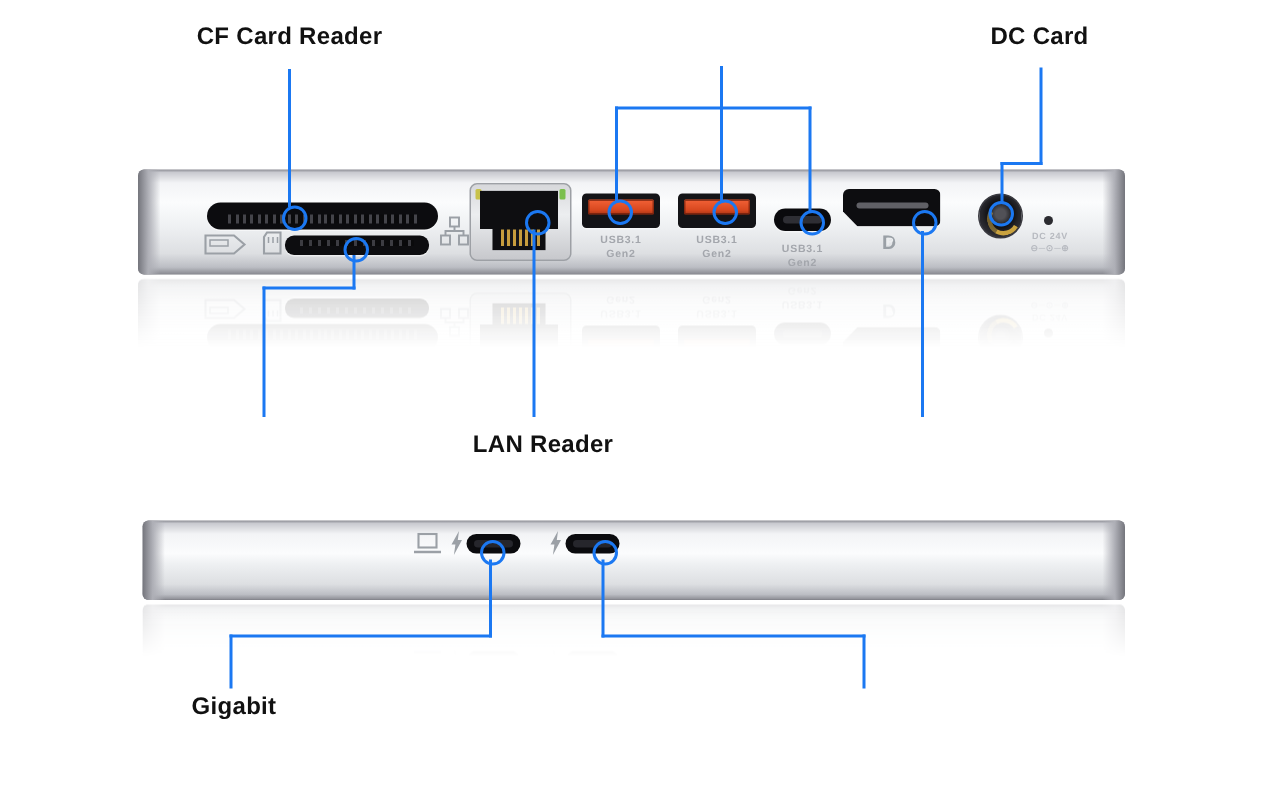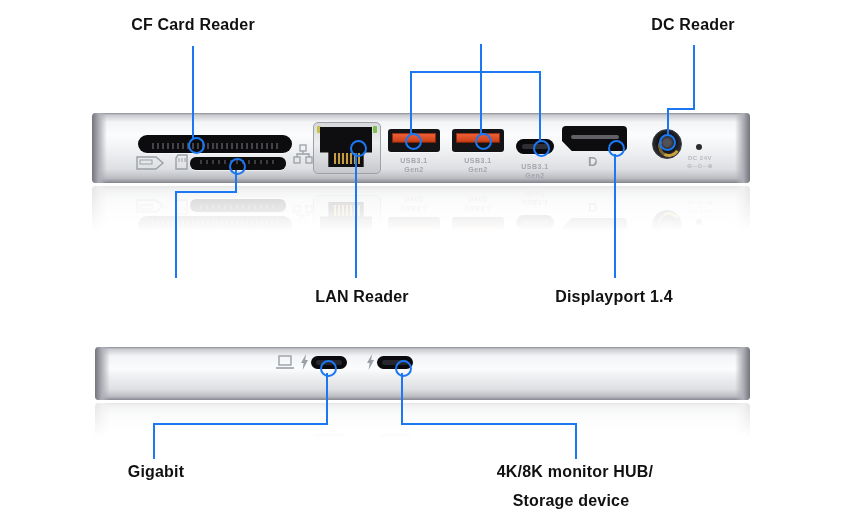--- a/index.html
+++ b/index.html
@@ -77,21 +77,21 @@
            box-shadow:0 1px 0 rgba(255,255,255,.5);}
   .tb-port::before{content:'';position:absolute;left:5px;right:5px;top:4px;height:5px;
            border-radius:3px;background:#26262c;}
 </style>
 </head>
 <body>
 
 <div class="canvas">
 
   <div class="lbl" style="left:193px;top:16px">CF Card Reader</div>
-  <div class="lbl" style="left:693px;top:16px">DC Reader</div>
+  <div class="lbl" style="left:693px;top:16px">DC Card</div>
 
   <div class="device device1">
 
     <div class="cf-slot"></div>
 
     <svg class="icon-svg" style="left:44px;top:42px" width="30" height="16" viewBox="0 0 30 16">
       <polygon points="1,2 20,2 27,8 20,14 1,14" fill="none" stroke="#9ba0a6" stroke-width="1.4"></polygon>
       <rect x="4" y="5" width="12" height="4" fill="none" stroke="#9ba0a6" stroke-width="1"></rect>
     </svg>
 
@@ -192,19 +192,16 @@
   <div class="ring" style="left:350px;top:140px"></div>
   <div class="ring" style="left:405px;top:133px"></div>
   <div class="ring" style="left:475px;top:133px"></div>
   <div class="ring" style="left:533px;top:140px"></div>
   <div class="ring" style="left:608px;top:140px"></div>
   <div class="ring" style="left:659px;top:134px"></div>
   <div class="ring" style="left:320px;top:360px"></div>
   <div class="ring" style="left:395px;top:360px"></div>
 
   <div class="lbl" style="left:362px;top:288px">LAN Reader</div>
-  <div class="lbl" style="left:614px;top:288px">Displayport 1.4</div>
 
   <div class="lbl" style="left:156px;top:463px">Gigabit</div>
-  <div class="lbl" style="left:575px;top:463px">4K/8K monitor HUB/</div>
-  <div class="lbl" style="left:571px;top:492px">Storage device</div>
 
 </div>
 
 </body></html>

